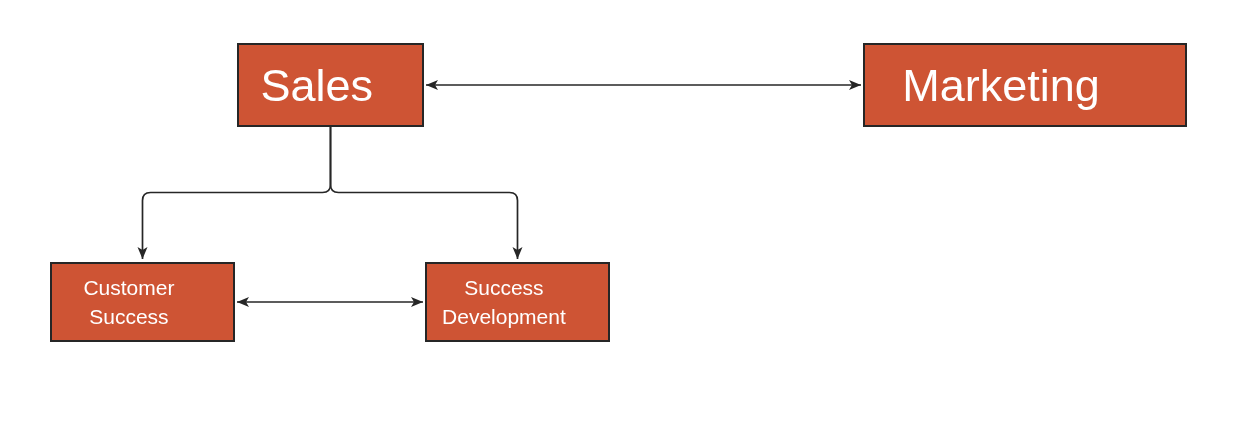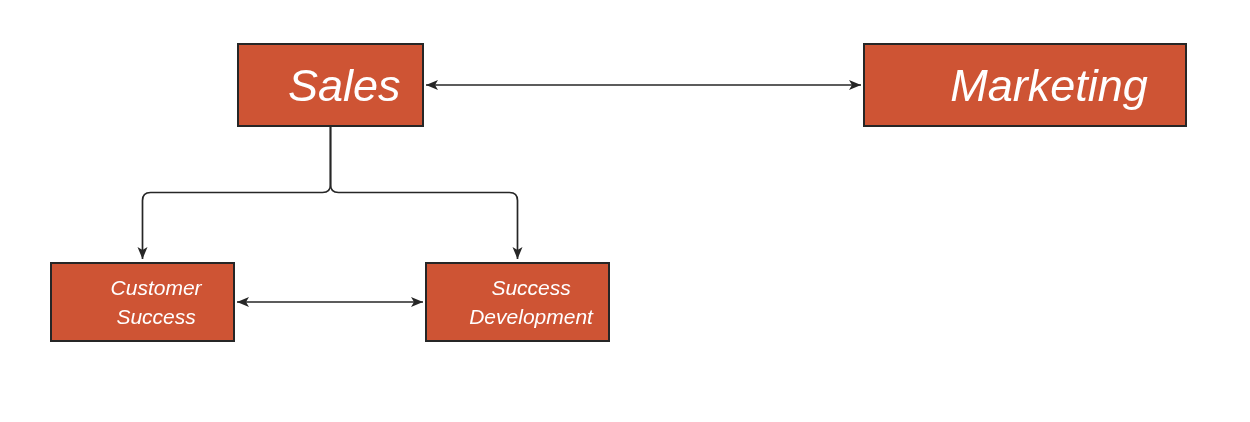--- a/index.html
+++ b/index.html
@@ -33,23 +33,22 @@
     stroke-width: 1.7;
   }
   .arrowhead-shape { fill: var(--edge-stroke); }
   .node {
     position: absolute;
     background: var(--node-fill);
     border: 2.5px solid var(--node-stroke);
     color: var(--label-text);
     display: flex;
     align-items: center;
-    justify-content: flex-end;
+    justify-content: flex-start;
     text-align: center;
-    font-style: italic;
   }
   .node .label {
     display: block;
     width: 85%;
     line-height: 1.4;
   }
   .node-sales    { left: 237px; top: 43px;  width: 187px; height: 84px; font-size: 45px; }
   .node-marketing{ left: 863px; top: 43px;  width: 324px; height: 84px; font-size: 45px; }
   .node-customer-success     { left: 50px;  top: 262px; width: 185px; height: 80px; font-size: 21px; }
   .node-business-development { left: 425px; top: 262px; width: 185px; height: 80px; font-size: 21px; }

